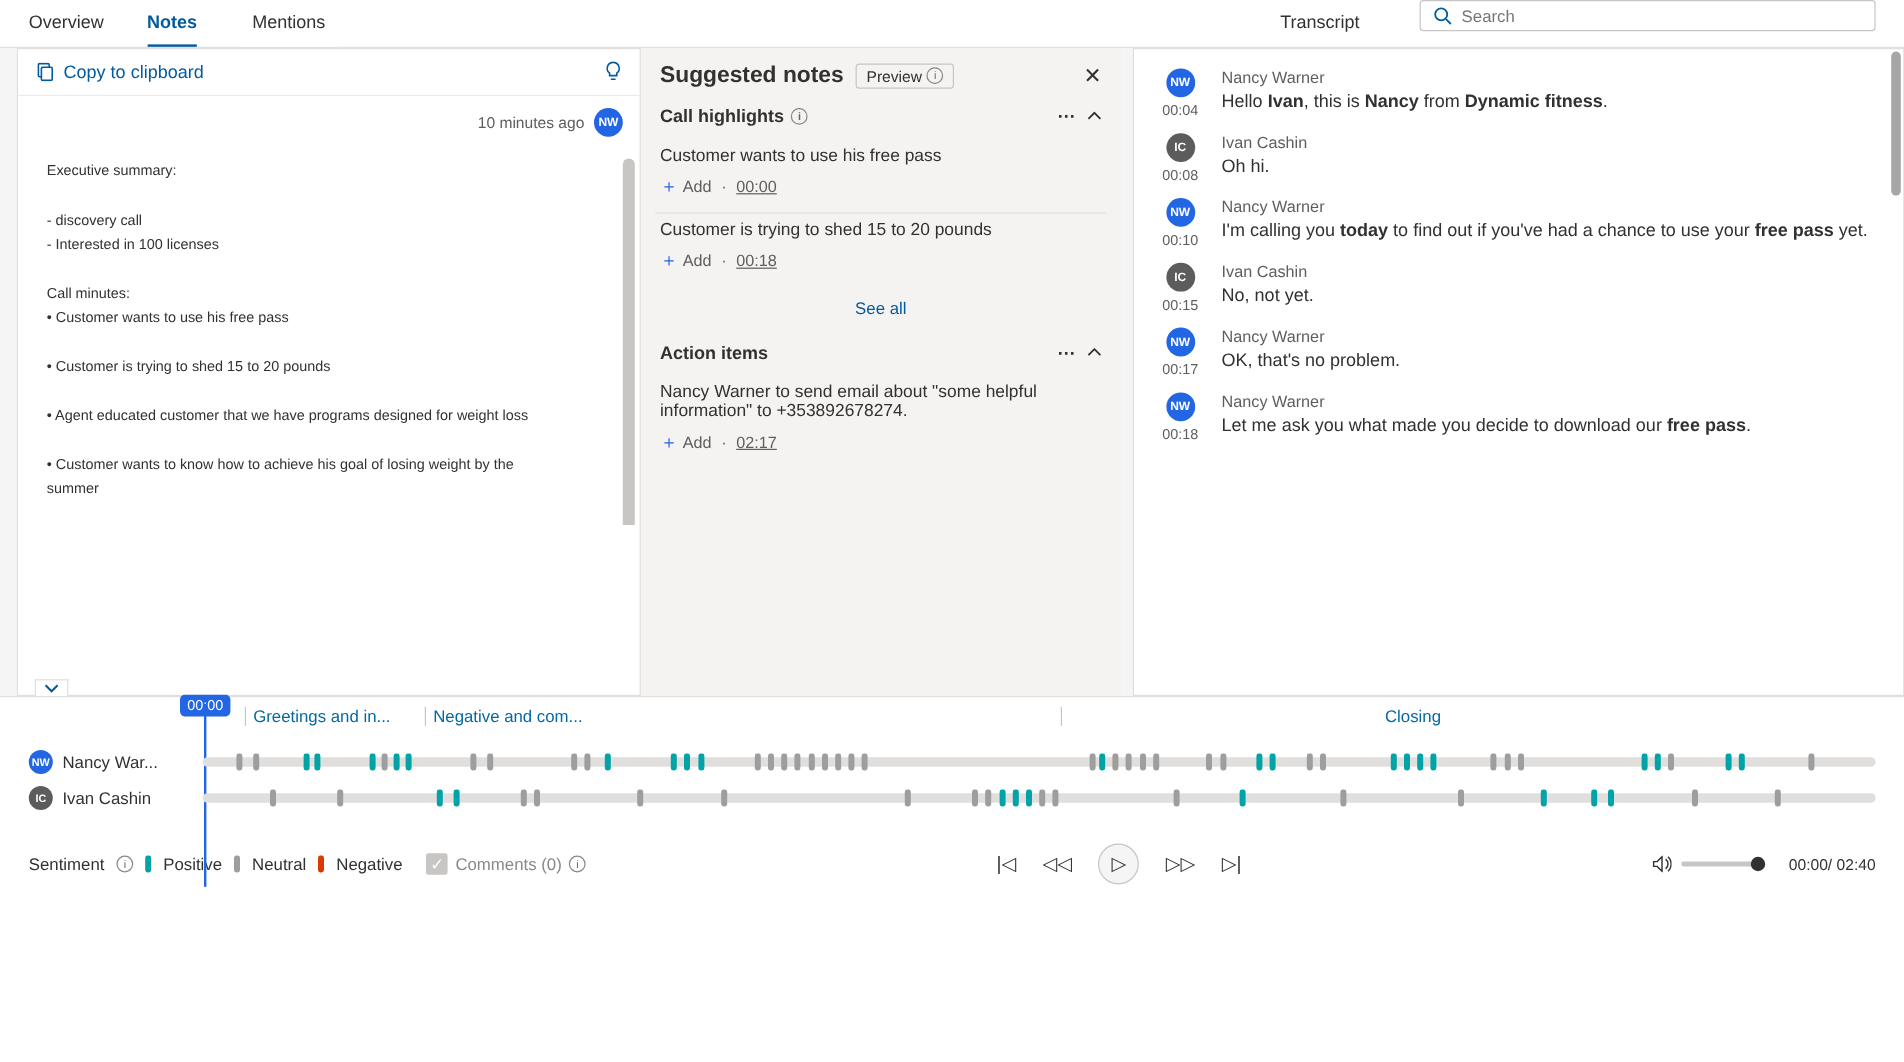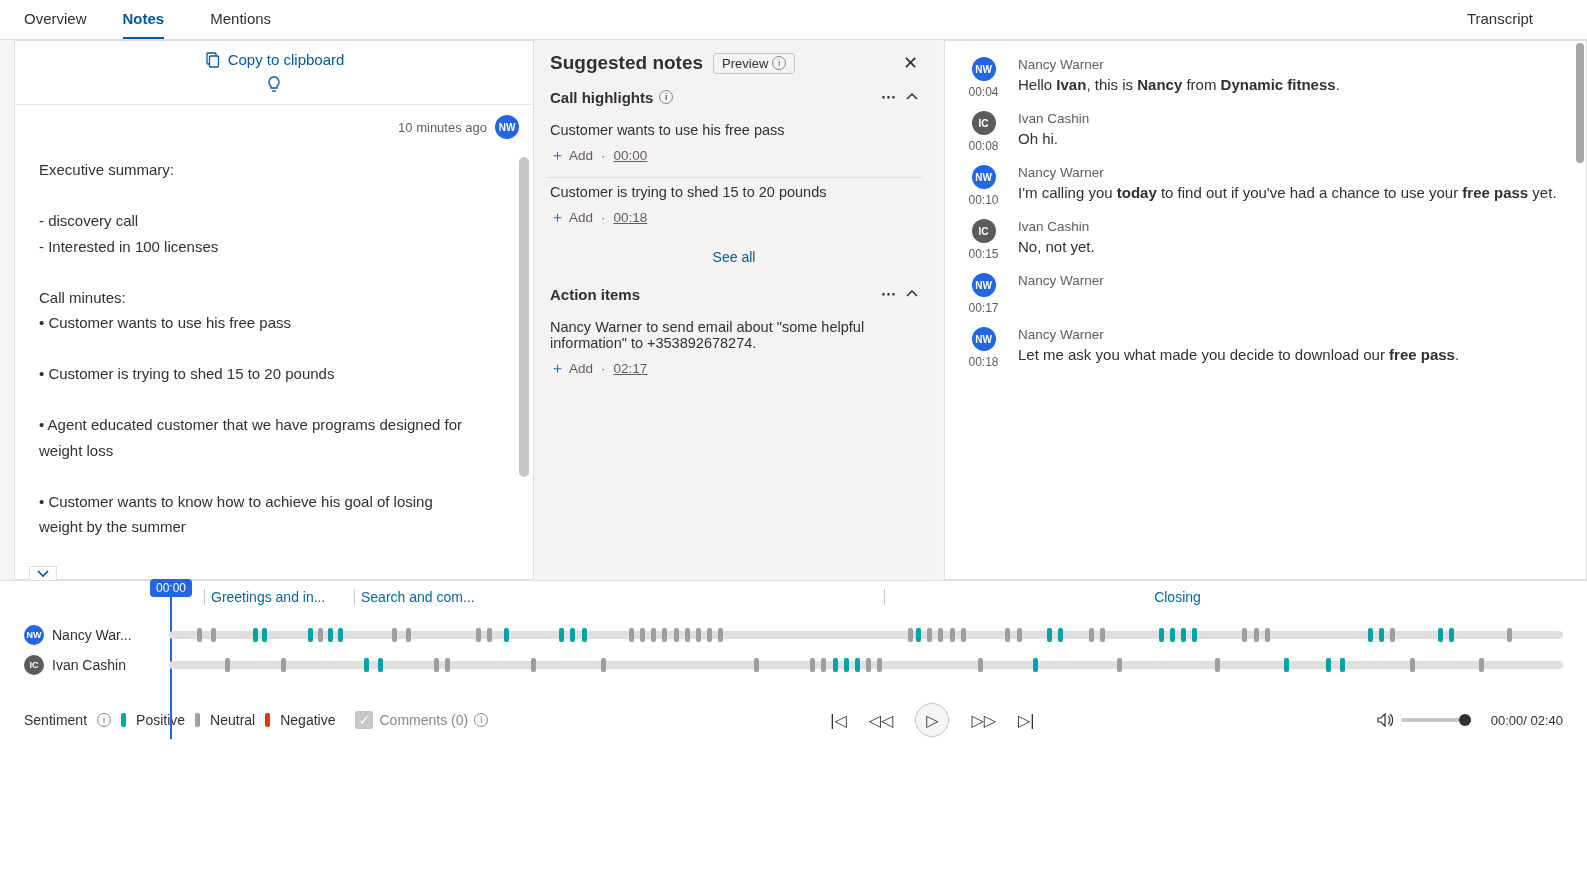--- a/index.html
+++ b/index.html
@@ -11,25 +11,25 @@
   .tab { padding: 10px 0; font-size: 15px; cursor: pointer; border-bottom: 2px solid transparent; }
   .tab.active { color: #005a9e; border-bottom-color: #005a9e; font-weight: 600; }
   .tab.white { background:#fff; padding-left:10px; padding-right:10px;}
   .spacer-flex { flex:1; }
   .transcript-label { font-size:15px; padding:10px 30px 10px 10px; }
   .search-box { display:flex; align-items:center; border:1px solid #c8c6c4; border-radius:3px; padding:4px 10px; gap:8px; width:380px;}
   .search-box input { border:none; outline:none; font-size:14px; flex:1; }
   .main { display:flex; height: 540px; padding: 0 0 0 14px; background:#f5f5f5; gap:0; }
   .panel { background:#fff; border:1px solid #e1dfdd; display:flex; flex-direction:column; }
   .notes-panel { flex: 0 0 520px; }
-  .notes-toolbar{ display:flex; align-items:center; padding:10px 14px; border-bottom:1px solid #edebe9; gap:8px; justify-content:space-between;flex-direction:column;}
+  .notes-toolbar{ display:flex; align-items:center; padding:10px 14px; border-bottom:1px solid #edebe9; gap:8px; justify-content:space-between;}
   .copy-btn{ display:flex; align-items:center; gap:8px; color:#005a9e; cursor:pointer; font-size:15px;}
   .bulb{ color:#005a9e;}
   .notes-meta{ display:flex; justify-content:flex-end; align-items:center; gap:8px; padding:10px 14px;}
-  .notes-body{ padding: 8px 12px 20px 24px; overflow-y:auto; position:relative; line-height:1.7; font-size:15px;}
+  .notes-body{ padding: 8px 12px 20px 24px; overflow-y:auto; position:relative; line-height:1.7; font-size:12px;}
   .notes-body .scroll-stub{ position:absolute; right:4px; top:8px; width:10px; height:320px; background:#c8c6c4; border-radius:5px;}
   .avatar{ width:24px; height:24px; border-radius:50%; background:#2266e3; color:#fff; font-size:10px; display:flex; align-items:center; justify-content:center; font-weight:600;}
   .avatar.ic{ background:#5c5c5c;}
   .avatar.sm{ width:20px; height:20px; font-size:9px;}
   .suggested-panel{ flex: 0 0 400px; background:#f5f3f1; border:none; padding:0 12px;}
   .sugg-header{ display:flex; align-items:center; padding:12px 4px 4px; gap:10px;}
   .sugg-title{ font-size:19px; font-weight:600; flex:0 0 auto;}
   .preview-badge{ border:1px solid #c8c6c4; border-radius:3px; padding:2px 8px; font-size:13px; display:flex; align-items:center; gap:4px;}
   .close-x{ margin-left:auto; font-size:18px; cursor:pointer;}
   .section-hdr{ display:flex; align-items:center; padding:10px 4px; font-weight:600; font-size:15px; gap:6px;}
@@ -83,20 +83,29 @@
 <div class="app">
 
   <div class="top-row">
     <div class="tabs">
       <div class="tab">Overview</div>
       <div class="tab active">Notes</div>
       <div class="tab white">Mentions</div>
     </div>
     <div class="spacer-flex"></div>
     <div class="transcript-label">Transcript</div>
+    <div class="search-box">
+      <span style="color:#005a9e;">
+        <svg width="16" height="16" viewBox="0 0 16 16">
+            <circle cx="7" cy="7" r="5" fill="none" stroke="currentColor" stroke-width="1.5"></circle>
+            <line x1="11" y1="11" x2="15" y2="15" stroke="currentColor" stroke-width="1.5"></line>
+          </svg>
+      </span>
+      <input placeholder="Search" style="">
+    </div>
   </div>
 
   <div class="main">
 
     <div class="panel notes-panel" style="position:relative;">
       <div class="notes-toolbar">
         <div class="copy-btn">
           <span>
             <svg width="16" height="16" viewBox="0 0 16 16">
                 <rect x="3" y="1" width="9" height="11" rx="1" fill="none" stroke="#005a9e" stroke-width="1.3"></rect>
@@ -234,20 +243,21 @@
                 <div class="t-msg">No, not yet.</div>
               </div>
             </div>
             <div class="t-row">
               <div class="t-meta">
                 <span class="avatar ">NW</span>
                 <span>00:17</span>
               </div>
               <div class="t-text">
                 <div class="t-name">Nancy Warner</div>
+                <div class="t-msg">OK, that's no problem.</div>
               </div>
             </div>
             <div class="t-row">
               <div class="t-meta">
                 <span class="avatar ">NW</span>
                 <span>00:18</span>
               </div>
               <div class="t-text">
                 <div class="t-name">Nancy Warner</div>
                 <div class="t-msg">Let me ask you what made you decide to download our <b>free pass</b>.</div>
@@ -256,21 +266,21 @@
           </div>
       </div>
     </div>
   </div>
 
   <div class="timeline">
     <div class="ph-bubble">00:00</div>
     <div class="ph-marker"></div>
     <div class="segments" id="segments">
         <div class="seg" style="width: 150px;">Greetings and in...</div>
-        <div class="seg" style="width: 530px;">Search and com...</div>
+        <div class="seg" style="width: 530px;">Negative and com...</div>
         <div class="seg" style="width: 580px; text-align: center;">Closing</div>
       </div>
     <div id="tracks">
         <div class="track">
           <div class="track-label">
             <span class="avatar sm ">NW</span>
             <span>Nancy War...</span>
           </div>
           <div class="bar">
             <span class="tick n" style="left:2%"></span>

